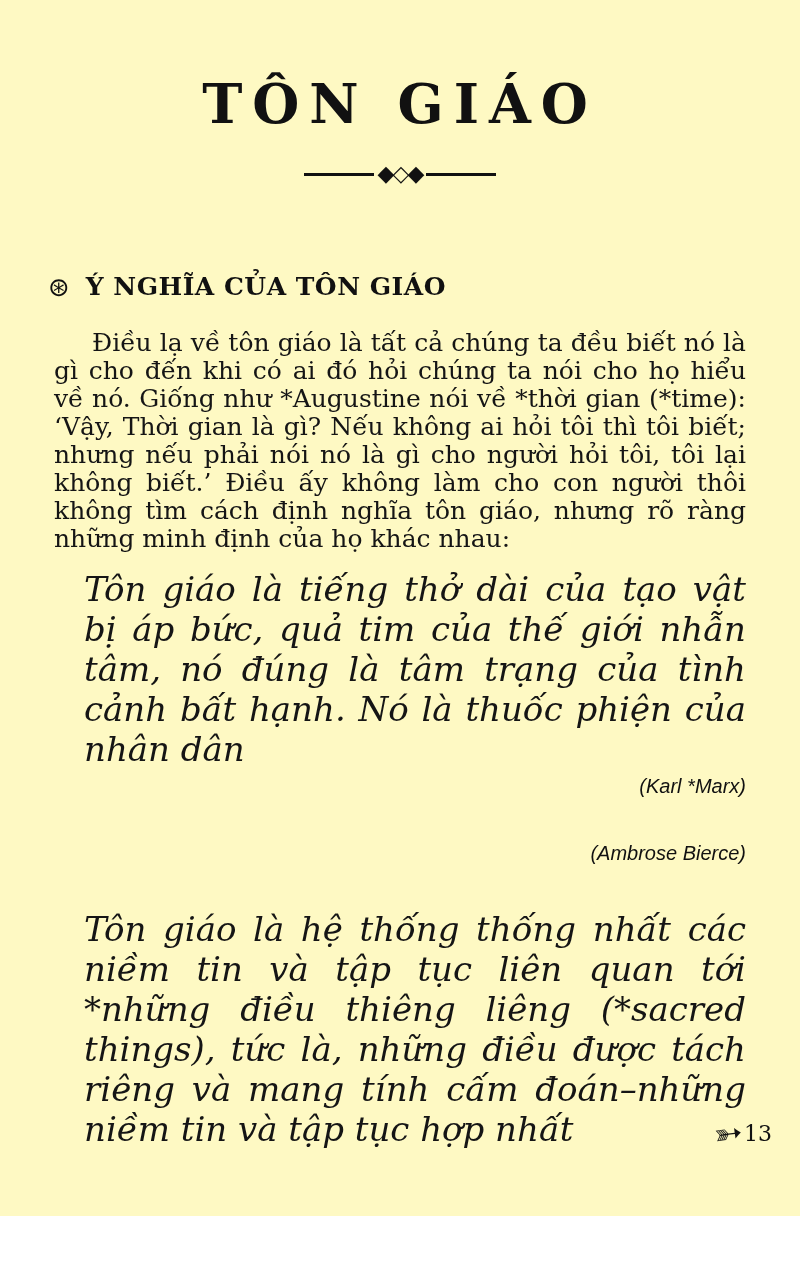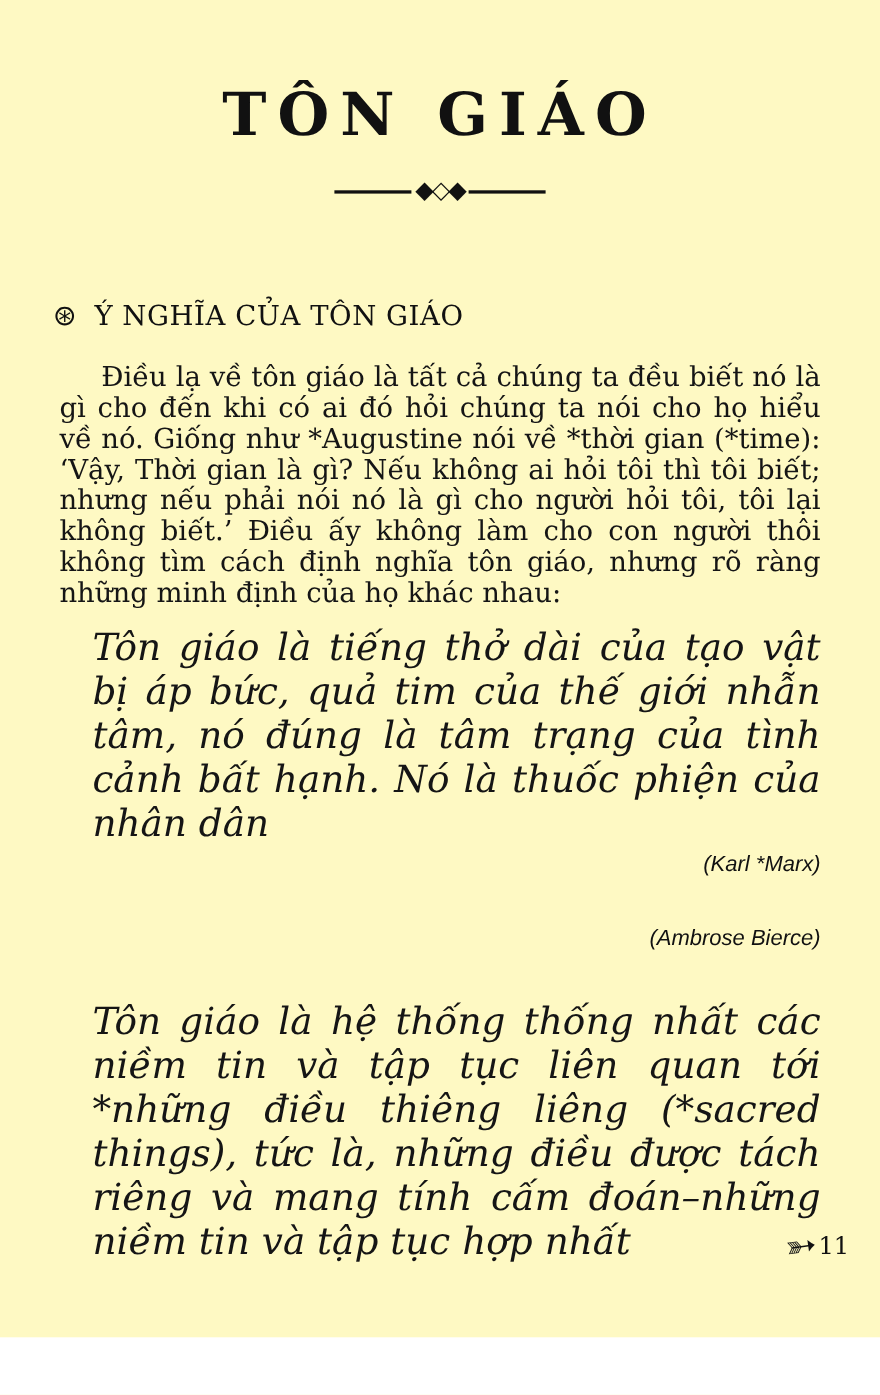--- a/index.html
+++ b/index.html
@@ -59,21 +59,21 @@
     gap: 16px;
   }
   .section-heading .bullet {
     font-family: "DejaVu Sans", sans-serif;
     font-size: 26px;
     line-height: 1;
     color: #111;
   }
   .section-heading .heading-text {
     font-family: "DejaVu Serif", serif;
-    font-weight: normal;
+    font-weight: bold;
     font-size: 25px;
     letter-spacing: 0.5px;
     color: #111;
   }
 
   
   .intro {
     margin: 28px 54px 0 54px;
     font-size: 25px;
     line-height: 28px;
@@ -158,16 +158,16 @@
     <div class="quote-attr">(Ambrose Bierce)</div>
   </div>
 
   <div class="quote-block q3">
     <div class="quote-text">Tôn giáo là hệ thống thống nhất các niềm tin và tập tục liên quan tới *những điều thiêng liêng (*sacred things), tức là, những điều được tách riêng và mang tính cấm đoán–những niềm tin và tập tục hợp nhất</div>
 
   </div>
 
   <div class="footer">
     <span class="dingbat">➳</span>
-    <span class="page-number">11</span>
+    <span class="page-number">13</span>
   </div>
 
 </div>
 
 </body></html>

